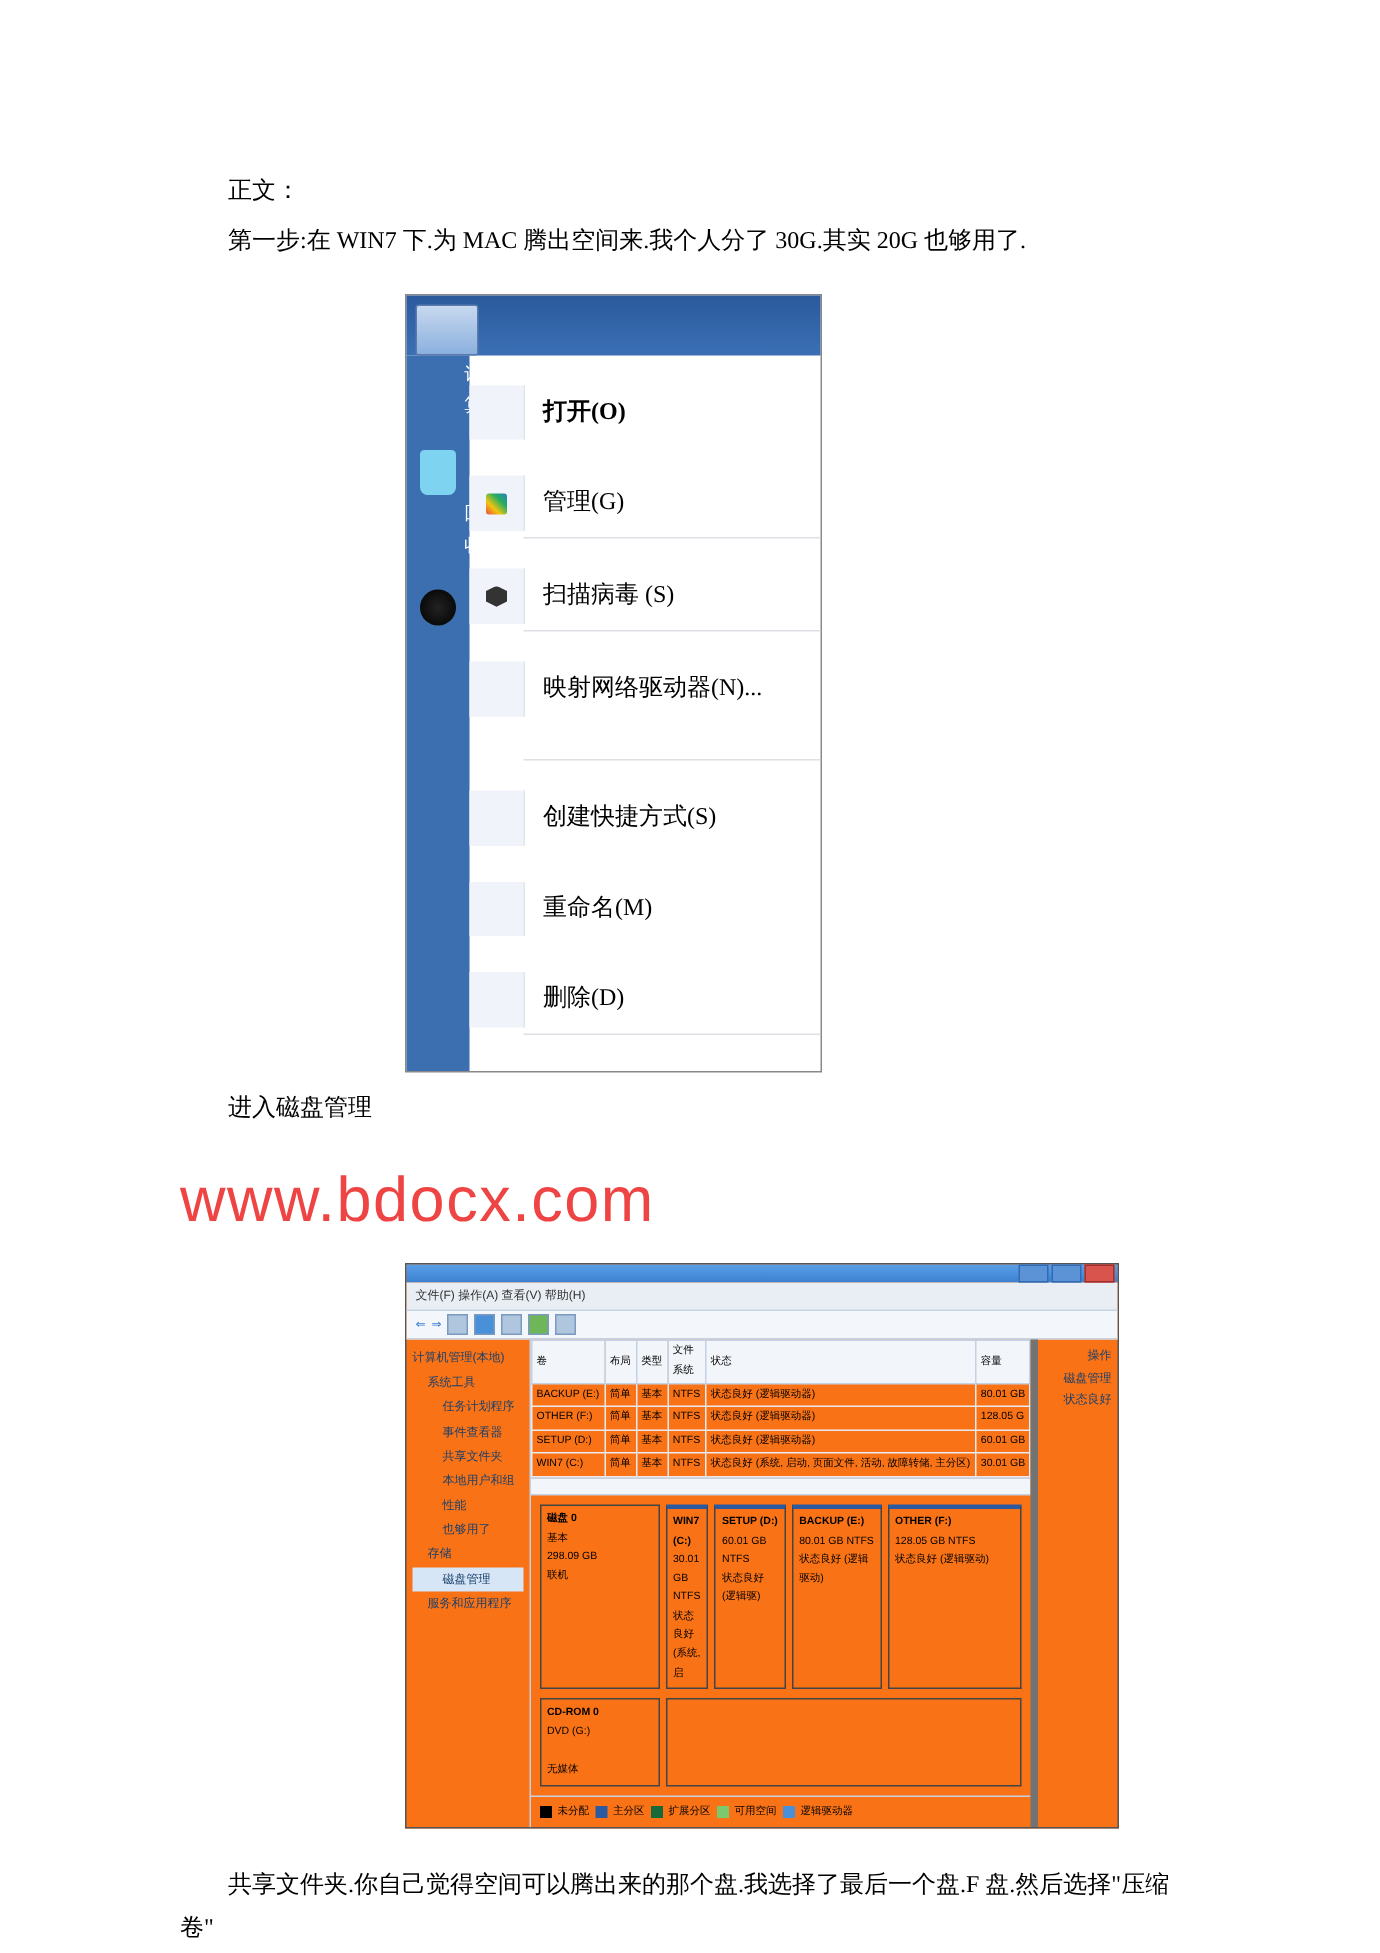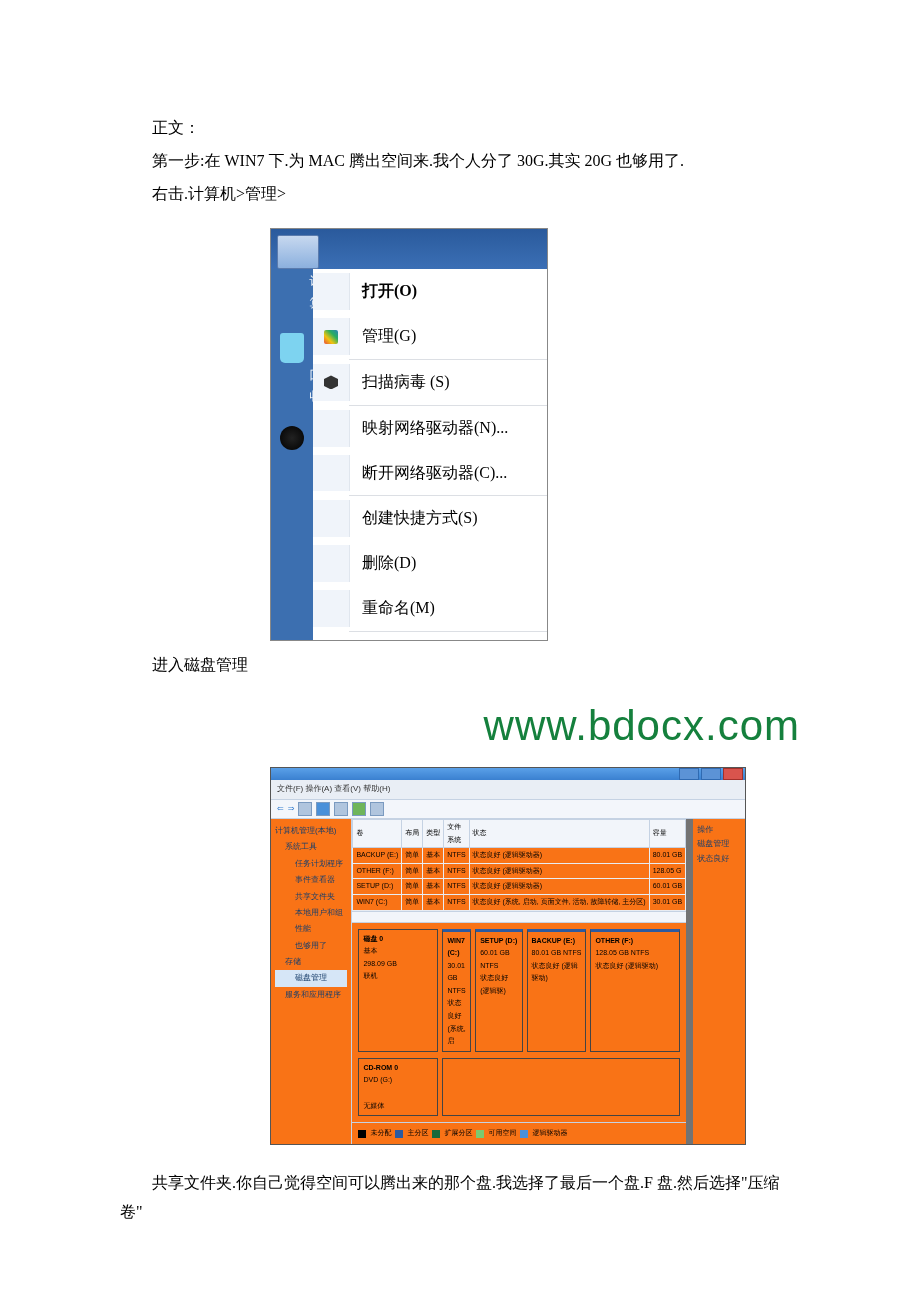--- a/index.html
+++ b/index.html
@@ -34,21 +34,21 @@
       height: 32px;
       margin-left: 6px;
       background: linear-gradient(#c7d8ef, #8bb0de);
       border: 1px solid #5a7bad;
       border-radius: 2px;
       position: relative;
     }
     .menu-row {
       display: flex;
       align-items: center;
-      padding: 4px 8px 4px 0;
+      padding: 20px 8px 4px 0;
       border-bottom: 0;
     }
     .menu-left {
       width: 36px;
       display: flex;
       justify-content: center;
       align-items: center;
       background: #f0f4fa;
       align-self: stretch;
       border-right: 1px solid #e0e6ee;
@@ -80,23 +80,23 @@
     .left-desktop-col .lbl {
       margin-top: 2px;
       margin-left: 47px;
     }
     .recycle { width: 24px; height: 30px; background: #7dd3f0; border-radius: 3px 3px 5px 5px; margin-top: 18px;}
     .qq { width: 24px; height: 24px; background: radial-gradient(#222,#000); border-radius: 50%; margin-top: 18px;}
     .menu-items {
       flex: 1;
     }
     .watermark {
-      text-align: right;
+      text-align: left;
       font-size: 42px;
-      color: #15803d;
+      color: #ef4444;
       font-family: Arial, sans-serif;
       letter-spacing: 1px;
       margin: 8px 0 0 0;
     }
     .screenshot2 {
       margin: 4px auto 10px 150px;
       width: 474px;
       border: 1px solid #555;
       font-family: "Microsoft YaHei", sans-serif;
       font-size: 8px;
@@ -151,23 +151,24 @@
     }
     .volumes-tbl {
       border-collapse: collapse;
       width: 100%;
       font-size: 7px;
     }
     .volumes-tbl th { border: 1px solid #c5d2e3; background: #f2f5fa; padding: 1px 3px; font-weight: normal; text-align: left;}
     .volumes-tbl td { border: 1px solid #e8ecf2; padding: 1px 3px; white-space: nowrap;}
     .right2 {
       width: 58px;
-      border-left: 7px solid #737373;
+      border-left: 5px solid #737373;
       padding: 4px;
       color: #1a3f6b;
+      text-align: right;
     }
     .disk-area {
       border-top: 1px solid #c5d2e3;
       padding: 6px;
       display: flex;
       flex-direction: column;
       gap: 6px;
     }
     .disk-row { display: flex; gap: 4px;}
     .disk-label { width: 70px; border: 1px solid #444; padding: 3px 4px; font-size: 7px;}
@@ -178,21 +179,20 @@
     .av-icon { width:14px; height:14px; background: #333; clip-path: polygon(50% 0,100% 25%,100% 75%,50% 100%,0 75%,0 25%);}
     .scroll-hint { border-top:1px solid #c5d2e3; height:10px; background:#f2f5fa;}
   </style>
 </head>
 <body>
 
 <div class="content">
 
   <p class="indent">正文：</p>
   <p class="indent">第一步:在 WIN7 下.为 MAC 腾出空间来.我个人分了 30G.其实 20G 也够用了.</p>
-  <p class="indent">右击.计算机&gt;管理&gt;</p>
 
   <div class="screenshot1">
     <div class="win7-top">
       <div class="computer-icon"></div>
     </div>
     <div class="menu-wrap">
       <div class="left-desktop-col">
         <span class="lbl">计算</span>
         <div class="recycle"></div>
         <span class="lbl">回收</span>
@@ -216,34 +216,33 @@
             </span>
           <span class="menu-text">扫描病毒 (S)</span>
         </div>
         <div class="sep"></div>
         <div class="menu-row">
           <span class="menu-left"></span>
           <span class="menu-text">映射网络驱动器(N)...</span>
         </div>
         <div class="menu-row">
           <span class="menu-left"></span>
-          <span class="menu-text">断开网络驱动器(C)...</span>
         </div>
         <div class="sep"></div>
         <div class="menu-row">
           <span class="menu-left"></span>
           <span class="menu-text">创建快捷方式(S)</span>
         </div>
         <div class="menu-row">
           <span class="menu-left"></span>
+          <span class="menu-text">重命名(M)</span>
+        </div>
+        <div class="menu-row">
+          <span class="menu-left"></span>
           <span class="menu-text">删除(D)</span>
-        </div>
-        <div class="menu-row">
-          <span class="menu-left"></span>
-          <span class="menu-text">重命名(M)</span>
         </div>
         <div class="sep"></div>
         <div class="menu-row">
           <span class="menu-left"></span>
         </div>
       </div>
     </div>
   </div>
 
   <p class="indent">进入磁盘管理</p>

